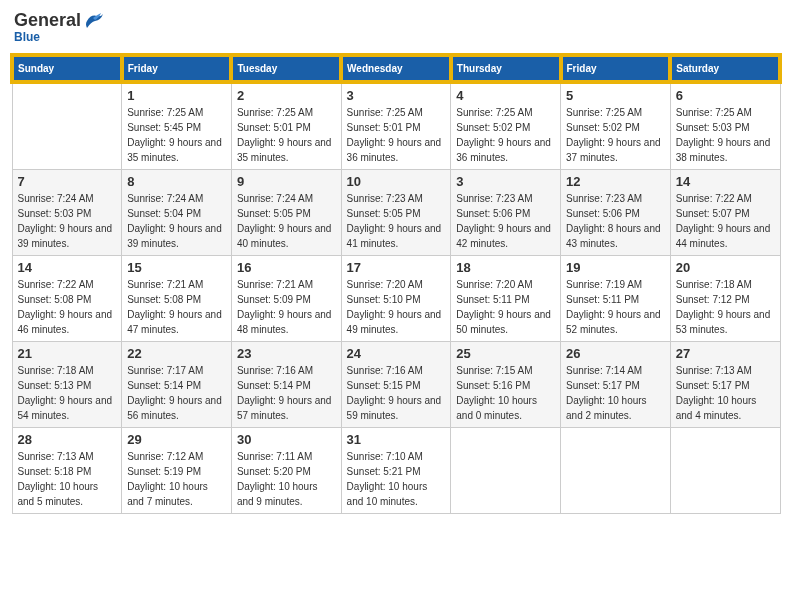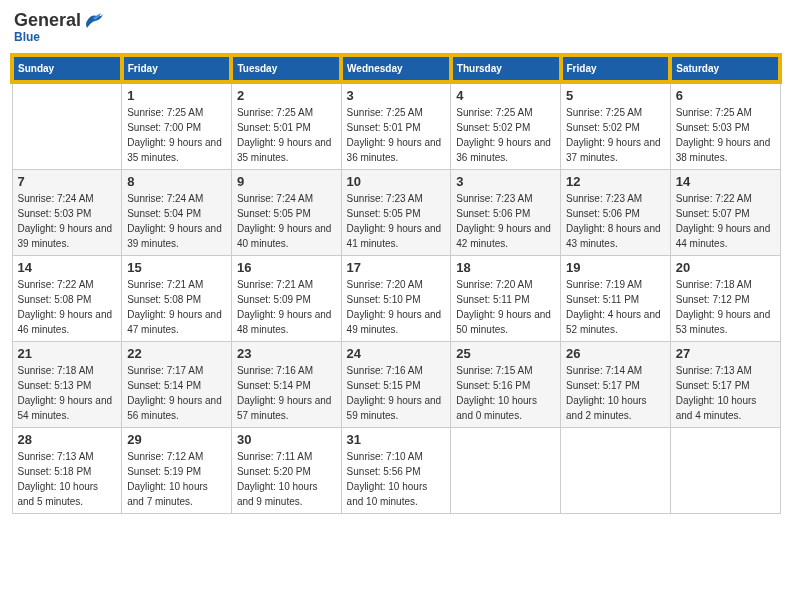--- a/index.html
+++ b/index.html
@@ -111,21 +111,21 @@
         <th>Saturday</th>
       </tr>
   </thead>
   <tbody id="calendar-body">
       <tr>
         <td class="empty-cell"></td>
         <td>
           <div class="day-number">1</div>
           <div class="day-info">
             <div>Sunrise: 7:25 AM</div>
-            <div>Sunset: 7:00 PM</div>
+            <div>Sunset: 5:45 PM</div>
             <div>Daylight: 9 hours and 35 minutes.</div>
           </div>
         </td>
         <td>
           <div class="day-number">2</div>
           <div class="day-info">
             <div>Sunrise: 7:25 AM</div>
             <div>Sunset: 5:01 PM</div>
             <div>Daylight: 9 hours and 35 minutes.</div>
           </div>
@@ -260,21 +260,21 @@
             <div>Sunrise: 7:20 AM</div>
             <div>Sunset: 5:11 PM</div>
             <div>Daylight: 9 hours and 50 minutes.</div>
           </div>
         </td>
         <td>
           <div class="day-number">19</div>
           <div class="day-info">
             <div>Sunrise: 7:19 AM</div>
             <div>Sunset: 5:11 PM</div>
-            <div>Daylight: 4 hours and 52 minutes.</div>
+            <div>Daylight: 9 hours and 52 minutes.</div>
           </div>
         </td>
         <td>
           <div class="day-number">20</div>
           <div class="day-info">
             <div>Sunrise: 7:18 AM</div>
             <div>Sunset: 7:12 PM</div>
             <div>Daylight: 9 hours and 53 minutes.</div>
           </div>
         </td>
@@ -359,21 +359,21 @@
           <div class="day-info">
             <div>Sunrise: 7:11 AM</div>
             <div>Sunset: 5:20 PM</div>
             <div>Daylight: 10 hours and 9 minutes.</div>
           </div>
         </td>
         <td>
           <div class="day-number">31</div>
           <div class="day-info">
             <div>Sunrise: 7:10 AM</div>
-            <div>Sunset: 5:56 PM</div>
+            <div>Sunset: 5:21 PM</div>
             <div>Daylight: 10 hours and 10 minutes.</div>
           </div>
         </td>
         <td class="empty-cell"></td>
         <td class="empty-cell"></td>
         <td class="empty-cell"></td>
       </tr>
     </tbody>
 </table>
 

